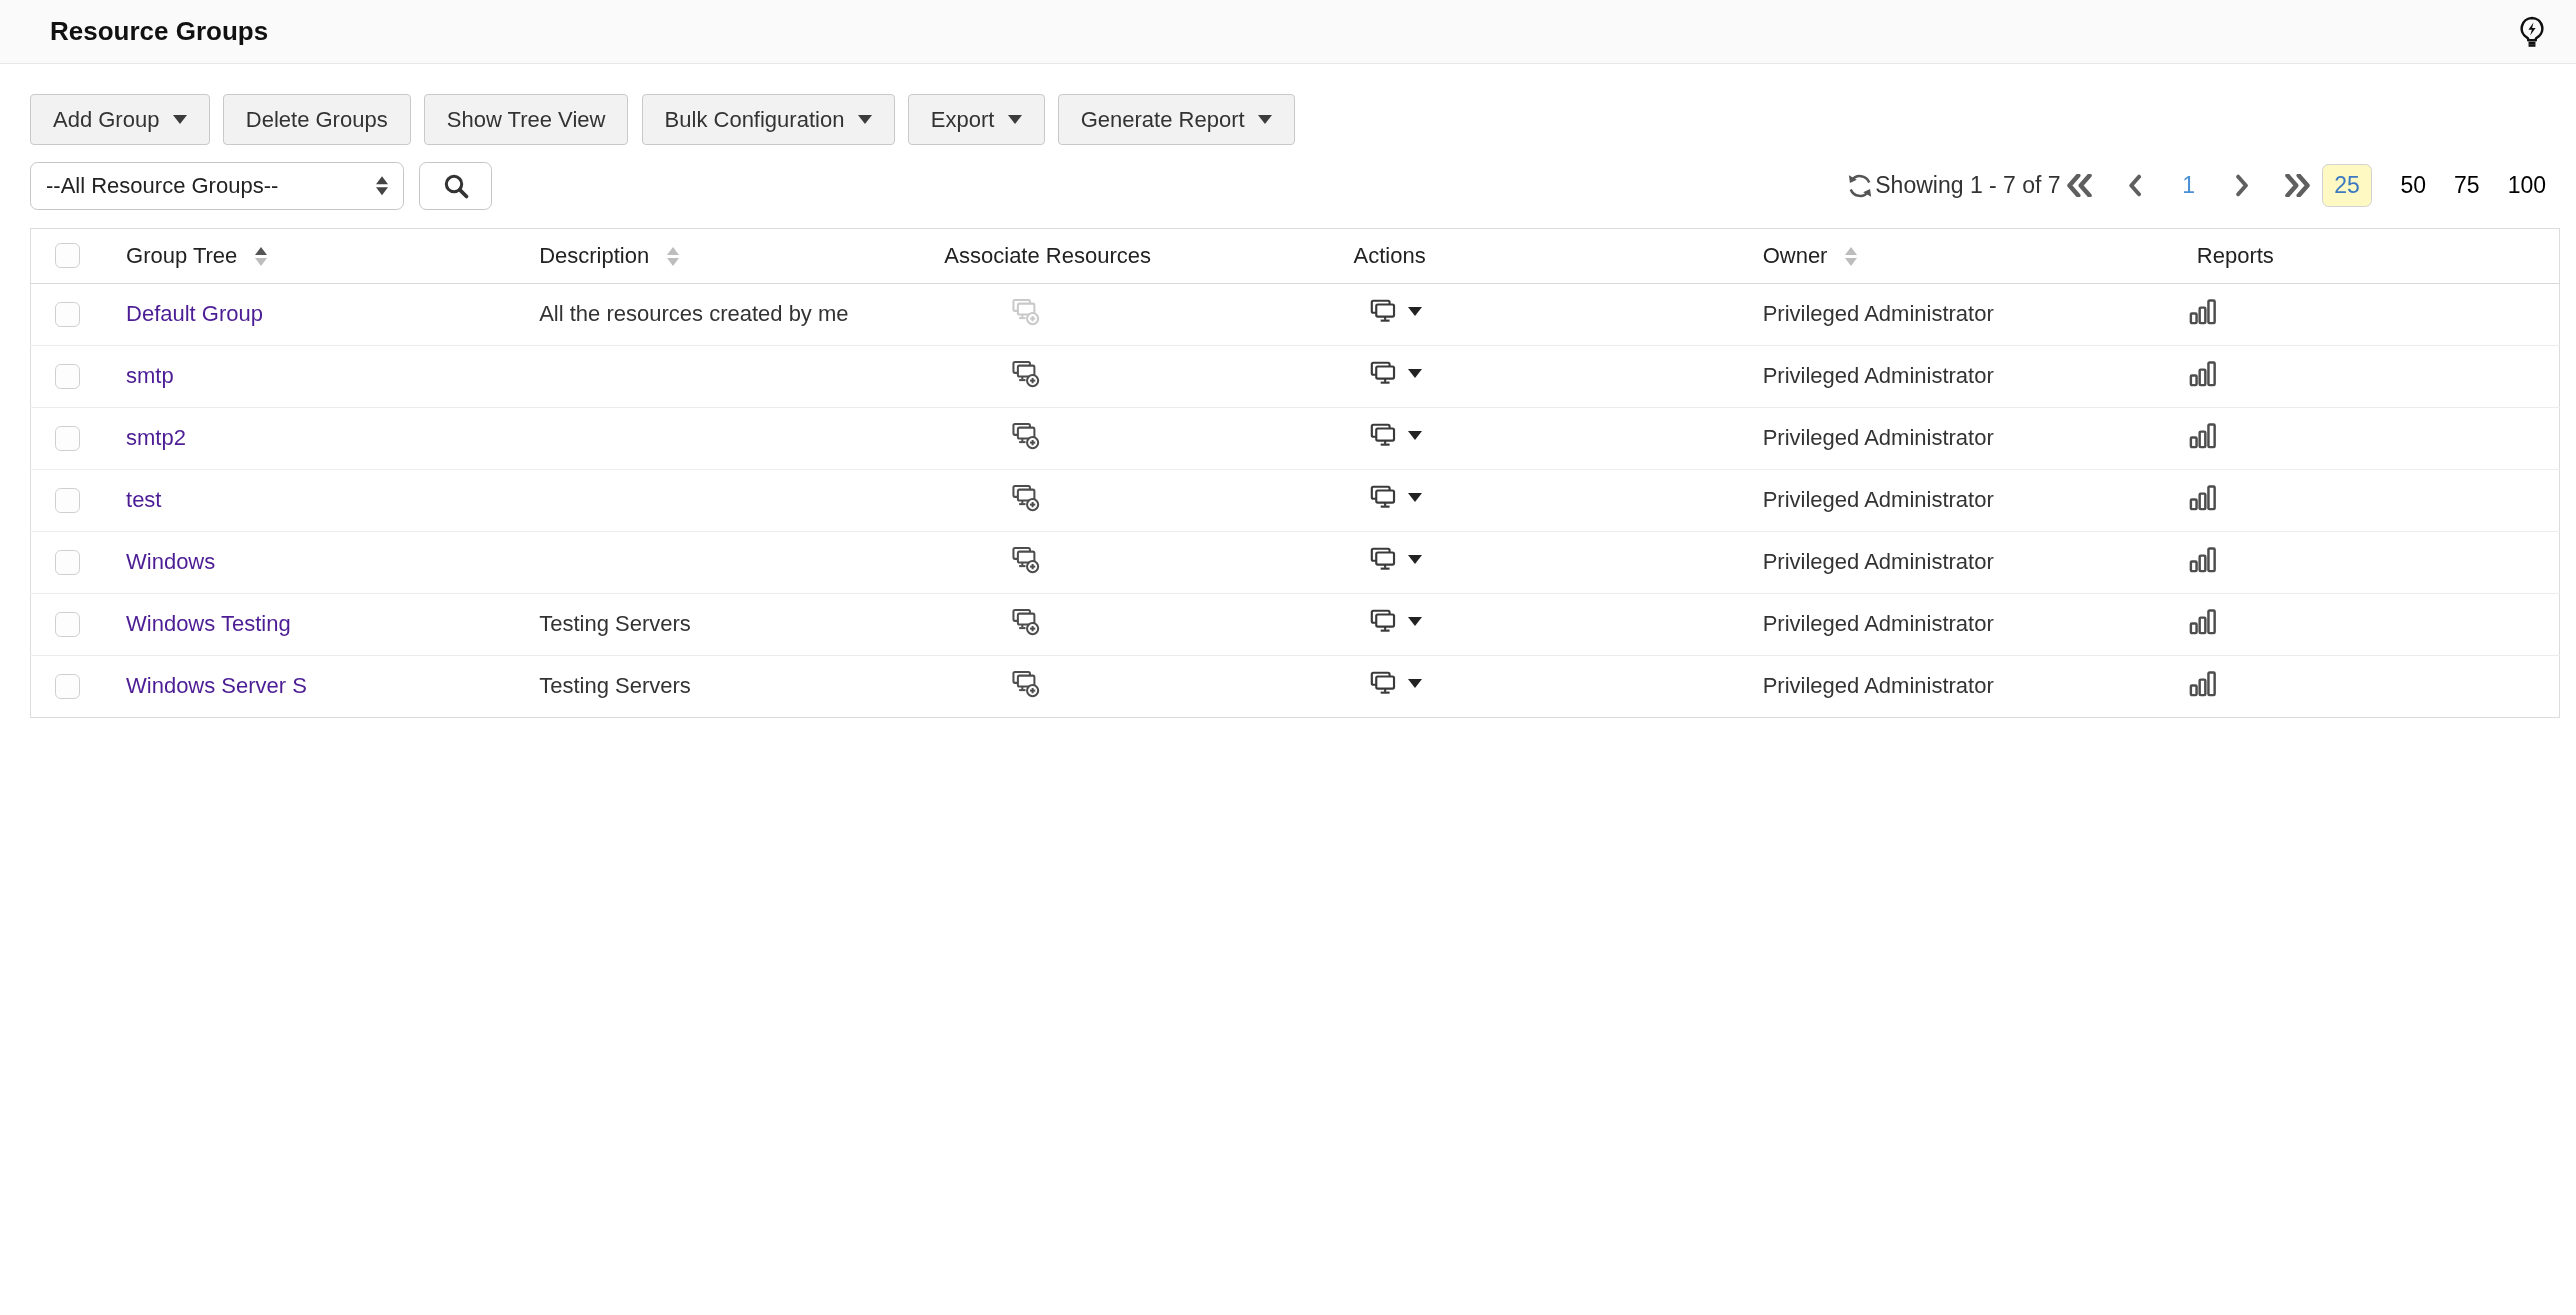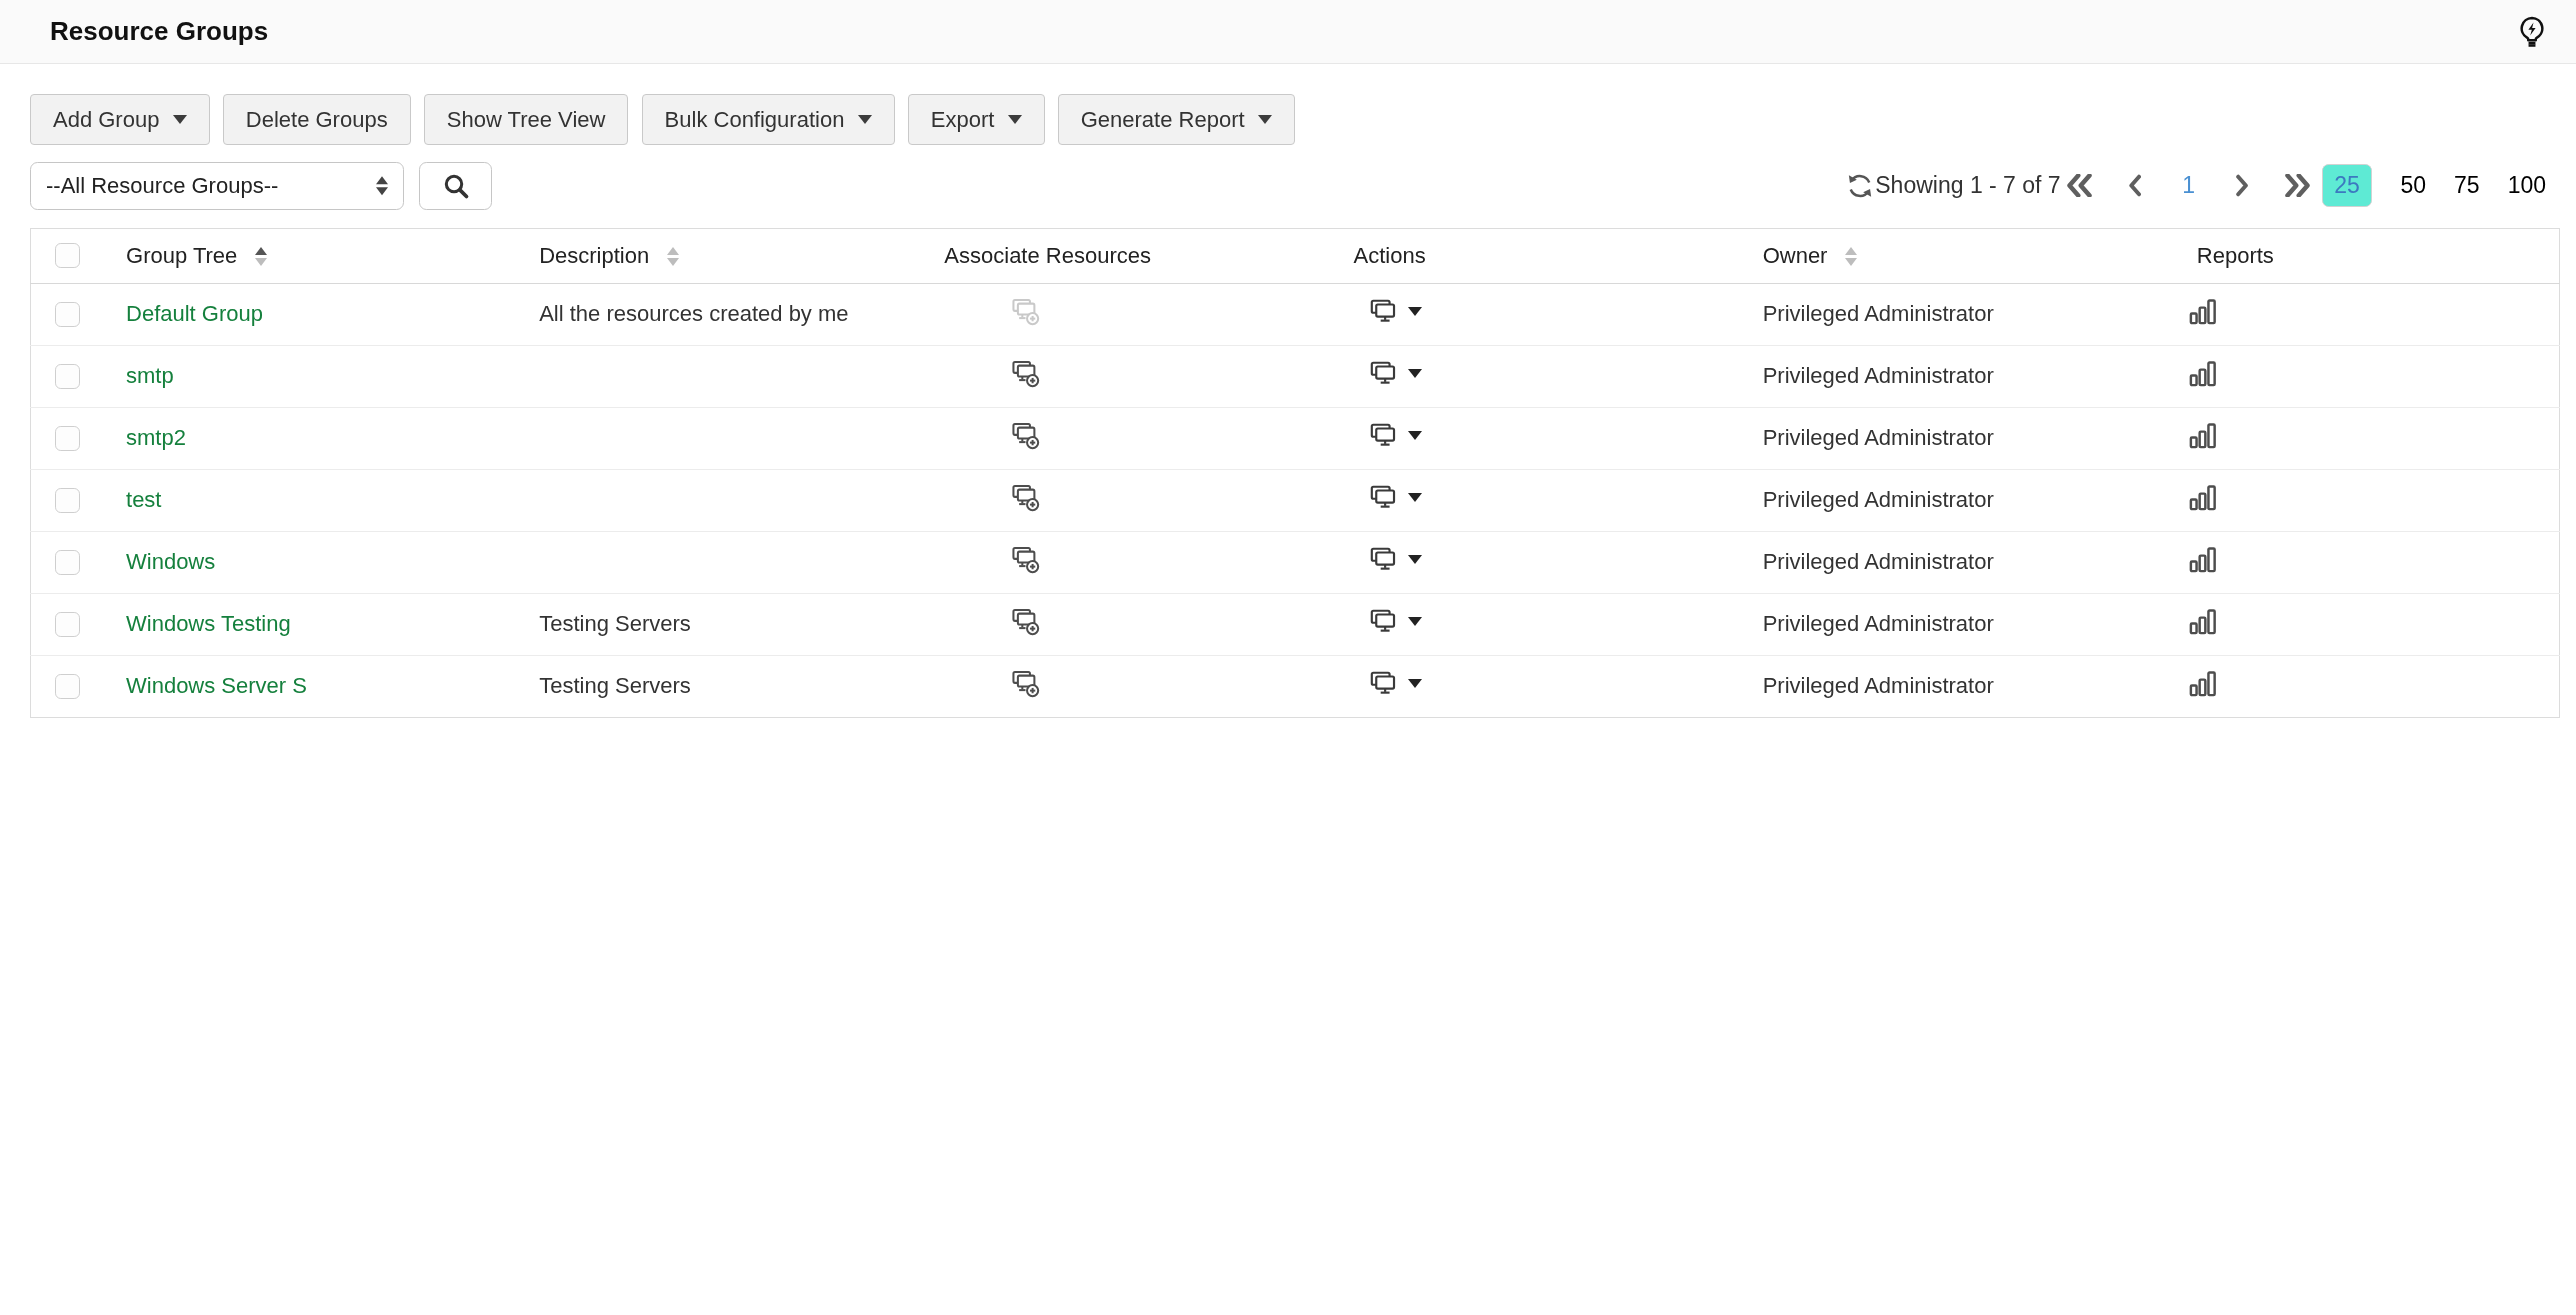--- a/index.html
+++ b/index.html
@@ -38,37 +38,37 @@
     display:flex; align-items:center; justify-content:center; cursor:pointer; }
 
   .pager { display:flex; align-items:center; }
   .refresh { width:30px; height:30px; cursor:pointer; }
   .showing { font-size:23px; color:#333; }
   .nav-arrows { display:flex; align-items:center; gap:30px; margin-left:6.6px; }
   .nav-btn { width:25px; height:26.5px; display:flex; align-items:center; justify-content:center; cursor:pointer; }
   .page-num { font-size:23px; color:#4a90d2; cursor:pointer; padding:0 5px; }
   .sizes { display:flex; align-items:center; gap:28px; margin-left:11.6px; }
   .size { font-size:23px; color:#000000; cursor:pointer; }
-  .size.sel { color:#3c79c0; background:#5eead4; border:1.7px solid #d2d2d2; border-radius:6.6px; padding:6.6px 11.6px; }
+  .size.sel { color:#3c79c0; background:#fef9c3; border:1.7px solid #d2d2d2; border-radius:6.6px; padding:6.6px 11.6px; }
 
   
   table.grid { margin-top:18px; width:2530px; border-collapse:collapse; table-layout:fixed;
     border:1.7px solid #dcdcdc; }
   .grid th { height:55px; text-align:left; font-weight:400; font-size:22px; color:#222;
     border-bottom:1.7px solid #d8d8d8; background:#fff; }
   .grid td { height:62px; font-size:22px; color:#333; background:#fff; border-top:1.7px solid #ececec; }
   .grid tr.hrow th:nth-child(1) { width:74px; }
   .col-pad { padding-left:21.5px; }
   .cb { appearance:none; -webkit-appearance:none; width:25px; height:25px; border:1.7px solid #cfcfcf;
     border-radius:5.8px; background:#fdfdfd; display:block; margin:0 auto; cursor:pointer; }
   .sort { display:inline-flex; flex-direction:column; gap:3.3px; margin-left:11.6px; vertical-align:middle; cursor:pointer; }
   .sort .up { width:0;height:0;border-left:6.6px solid transparent;border-right:6.6px solid transparent;border-bottom:8.3px solid #bdbdbd; }
   .sort .dn { width:0;height:0;border-left:6.6px solid transparent;border-right:6.6px solid transparent;border-top:8.3px solid #bdbdbd; }
   .sort.asc .up { border-bottom-color:#555; }
-  .name-link { color:#15803d; text-decoration:none; cursor:pointer; }
+  .name-link { color:#4c1d95; text-decoration:none; cursor:pointer; }
   .icon-assoc { margin-left:86px; display:inline-flex; cursor:pointer; }
   .icon-assoc svg { stroke:#4d4d4d; }
   .icon-assoc.disabled svg { stroke:#c9c9c9; cursor:default; }
   .icon-actions { margin-left:36px; display:inline-flex; align-items:center; gap:6.6px; cursor:pointer; }
   .icon-reports { margin-left:11.6px; display:inline-flex; cursor:pointer; }
   .caret-sm { width:0;height:0;border-left:7.4px solid transparent;border-right:7.4px solid transparent;border-top:9px solid #222; }
 </style>
 </head>
 <body>
 

